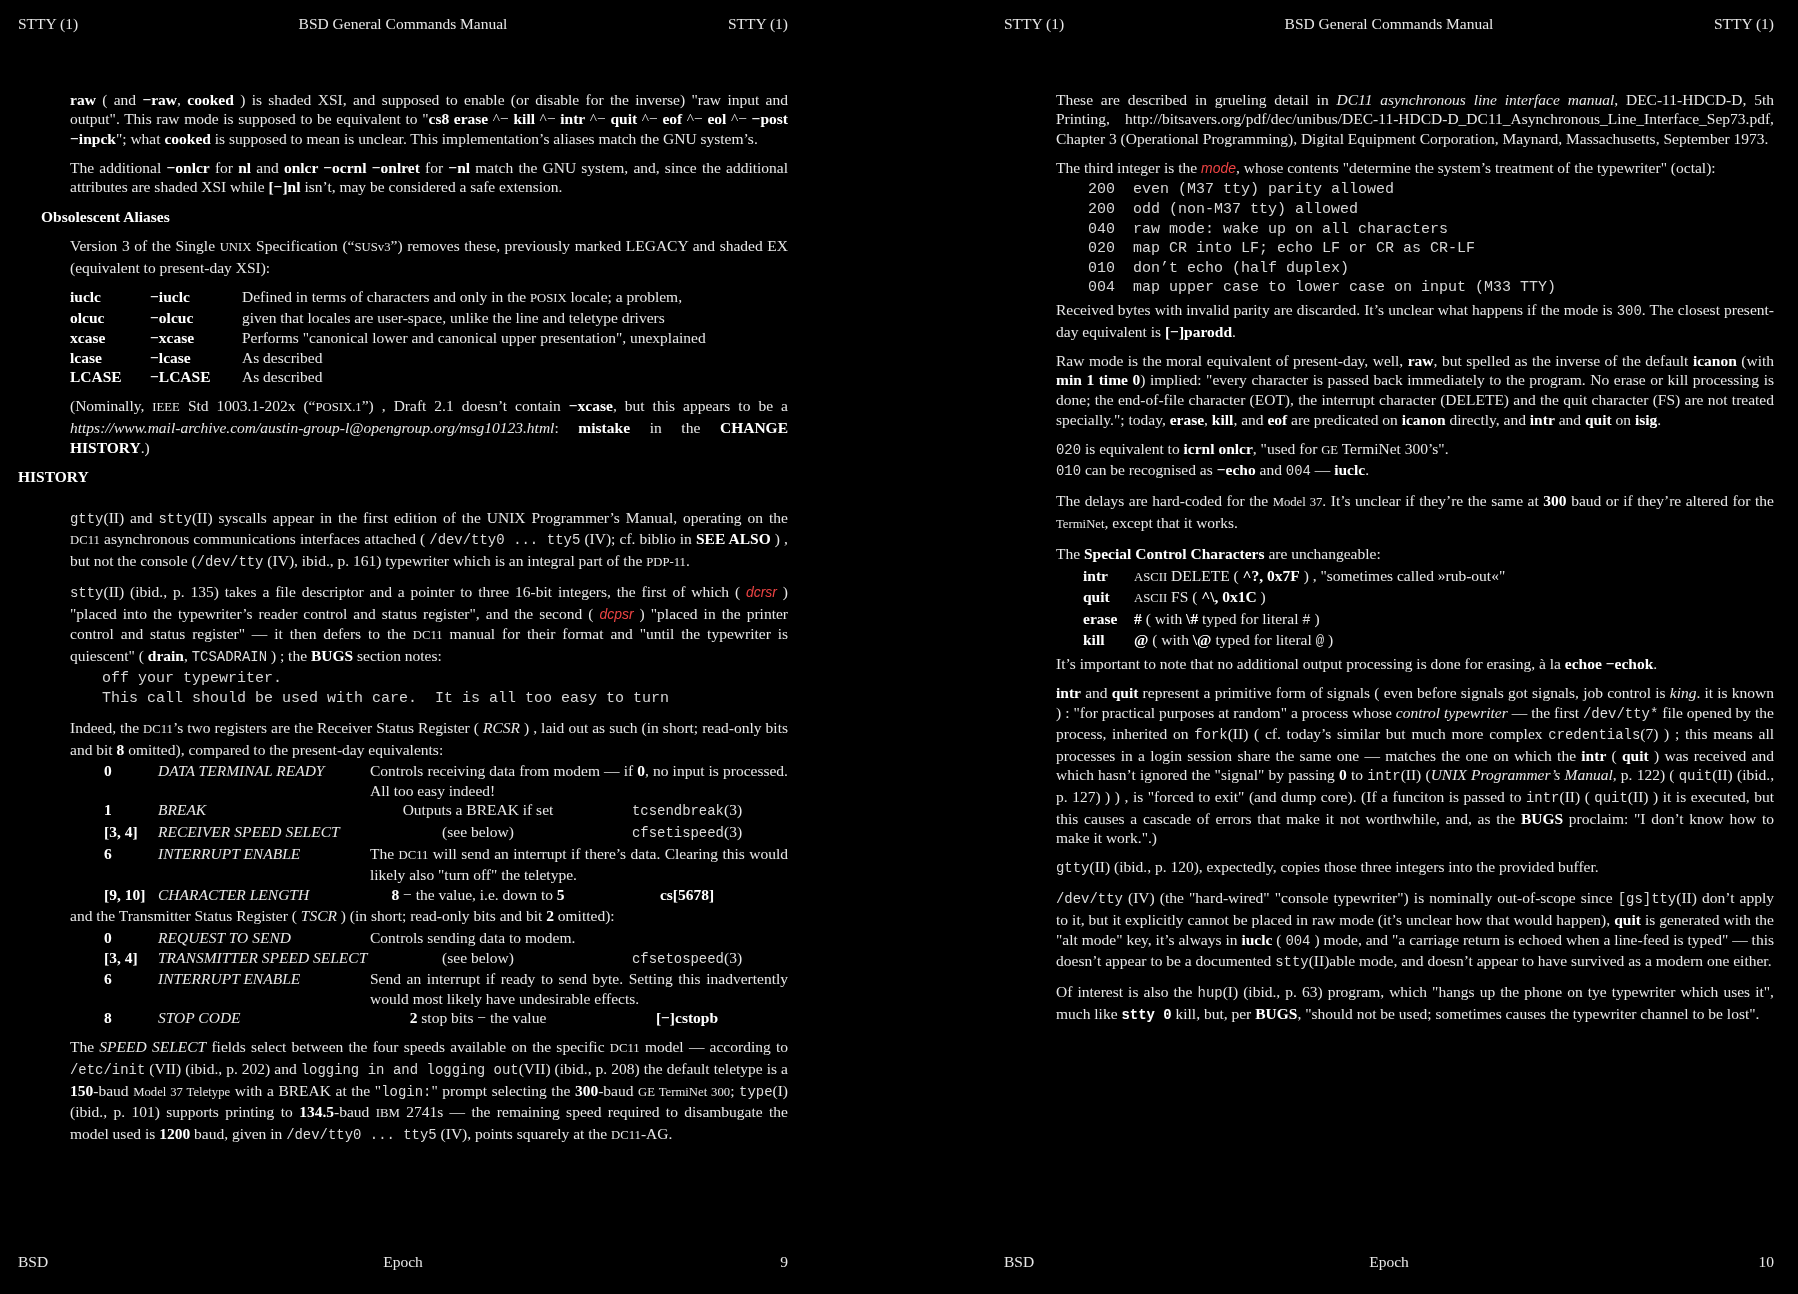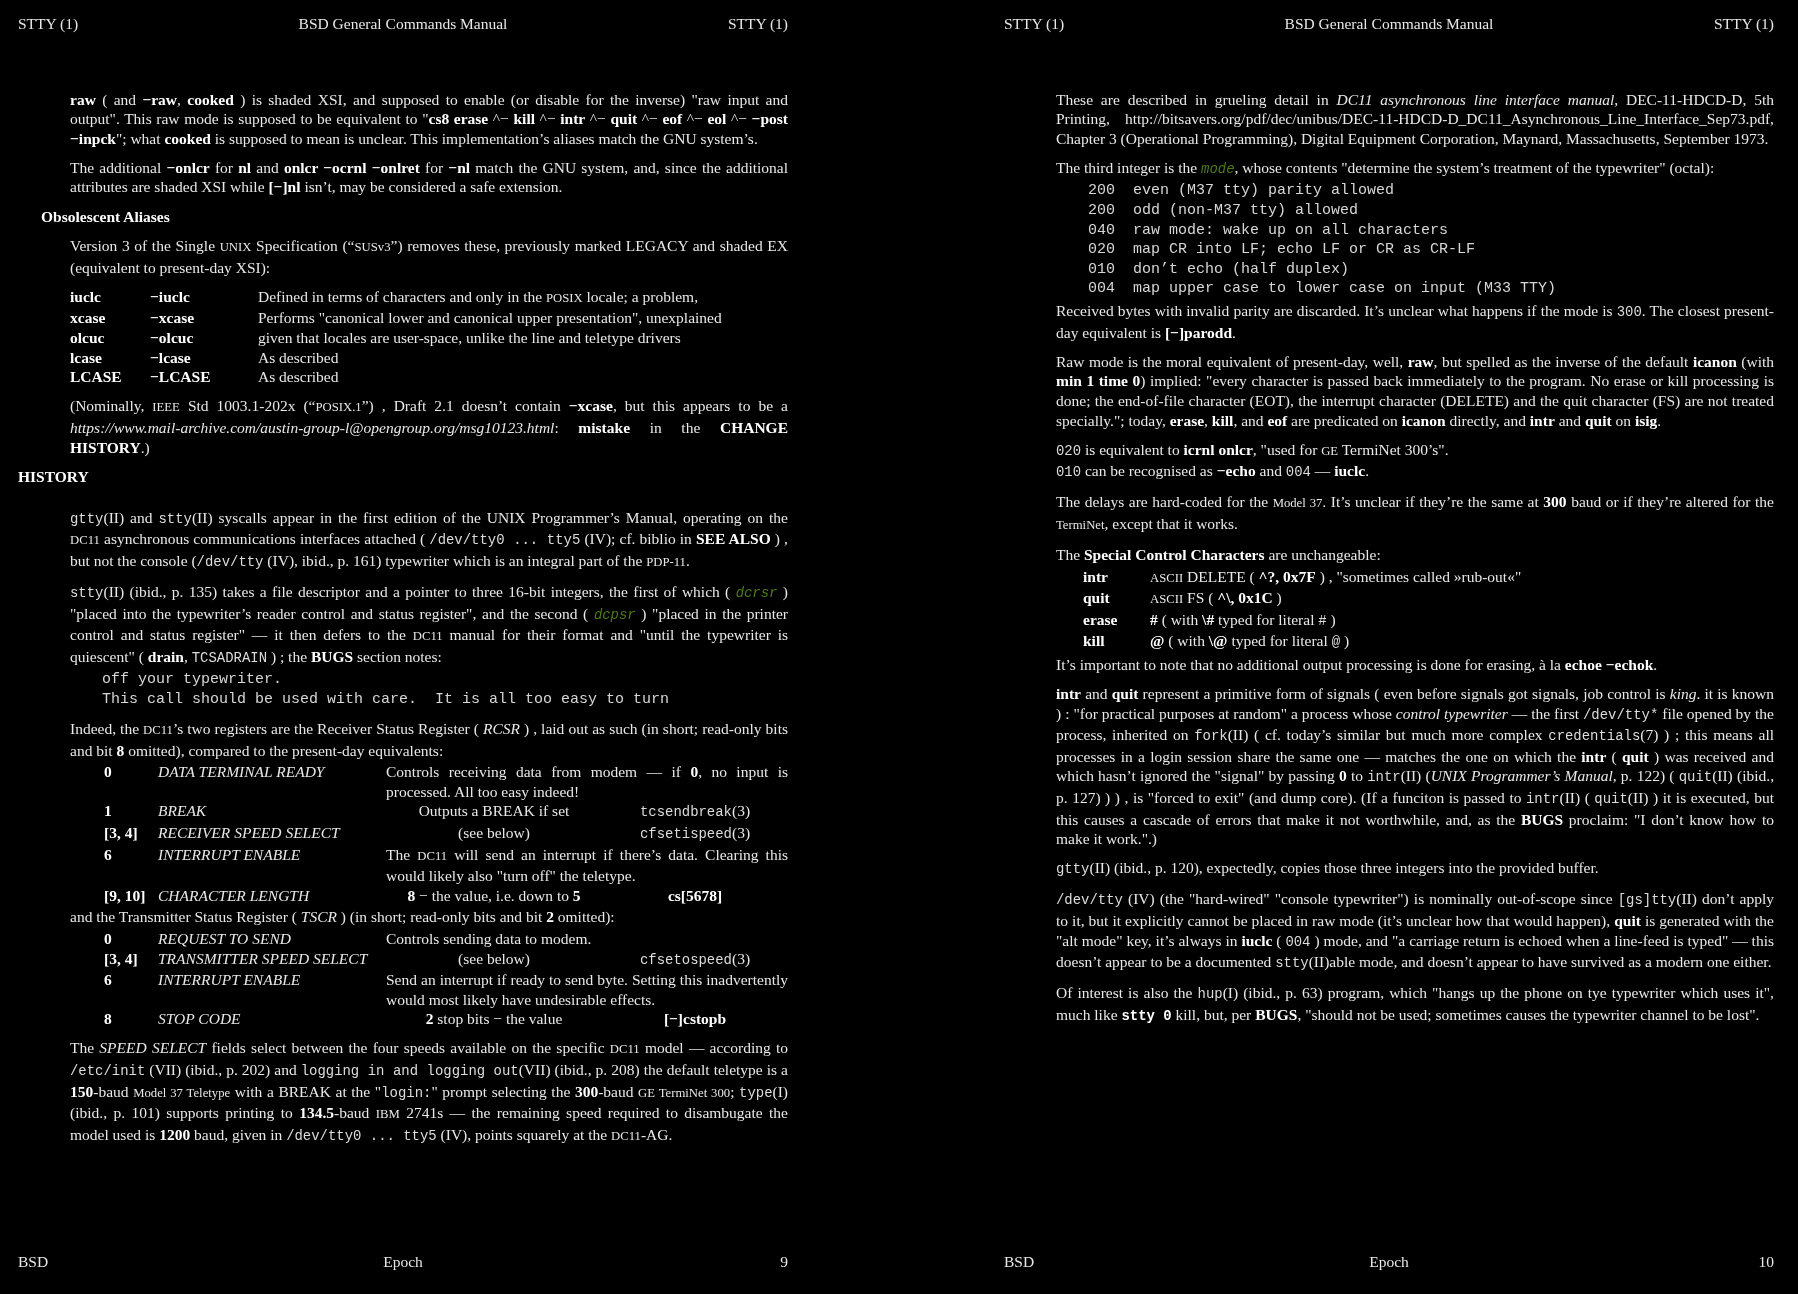--- a/index.html
+++ b/index.html
@@ -40,27 +40,27 @@
 
   .tbl { margin: 2px 0; }
   .trow { display: grid; }
   .aliases { margin-left: 52px; }
   .aliases .trow { grid-template-columns: 80px 92px 1fr; }
   .bits { margin-left: 86px; }
   .bits .trow { grid-template-columns: 54px 212px 1fr; }
   .cchars { margin-left: 79px; }
   .cchars .trow { grid-template-columns: 51px 1fr; }
   .tcell { text-align: left; }
-  .tcell:last-child { text-align: justify; margin-left: 16px; }
+  .tcell:last-child { text-align: justify; }
   .tcell.dwrap { display: grid; grid-template-columns: 216px 1fr; text-align: center; }
 
   .r-b  { font-weight: bold; color: #fff; }
   .r-i  { font-style: italic; }
   .r-m  { font-family: "Liberation Mono", "DejaVu Sans Mono", monospace; font-size: 0.9em; color: #dcdcdc; }
-  .r-mi { font-family: Liberation Mono, monospace; font-size: 0.9em; font-style: italic; color: #4d7c0f; }
+  .r-mi { font-family: Liberation Sans, sans-serif; font-size: 0.9em; font-style: italic; color: #ef4444; }
   .r-mb { font-family: "Liberation Mono", "DejaVu Sans Mono", monospace; font-size: 0.9em; font-weight: bold; color: #fff; }
   .r-sc { font-size: 0.82em; }
 </style>
 </head>
 <body>
 
 <div class="viewer">
 
   <div class="page page-left">
     <div class="phead">
@@ -73,28 +73,28 @@
         <div class="para"><span>The additional </span><span class="r-b">−onlcr</span><span> for </span><span class="r-b">nl</span><span> and </span><span class="r-b">onlcr −ocrnl −onlret</span><span> for </span><span class="r-b">−nl</span><span> match the GNU system, and, since the additional attributes are shaded XSI while </span><span class="r-b">[−]nl</span><span> isn’t, may be considered a safe extension.</span></div>
         <div class="h2">Obsolescent Aliases</div>
         <div class="para"><span>Version 3 of the Single </span><span class="r-sc">UNIX</span><span> Specification (“</span><span class="r-sc">SUSv3</span><span>”) removes these, previously marked LEGACY and shaded EX (equivalent to present-day XSI):</span></div>
         <div class="tbl aliases">
           <div class="trow">
             <div class="tcell c0"><span class="r-b">iuclc</span></div>
             <div class="tcell c1"><span class="r-b">−iuclc</span></div>
             <div class="tcell c2"><span>Defined in terms of characters and only in the </span><span class="r-sc">POSIX</span><span> locale; a problem,</span></div>
           </div>
           <div class="trow">
+            <div class="tcell c0"><span class="r-b">olcuc</span></div>
+            <div class="tcell c1"><span class="r-b">−olcuc</span></div>
+            <div class="tcell c2"><span>given that locales are user-space, unlike the line and teletype drivers</span></div>
+          </div>
+          <div class="trow">
             <div class="tcell c0"><span class="r-b">xcase</span></div>
             <div class="tcell c1"><span class="r-b">−xcase</span></div>
             <div class="tcell c2"><span>Performs "canonical lower and canonical upper presentation", unexplained</span></div>
-          </div>
-          <div class="trow">
-            <div class="tcell c0"><span class="r-b">olcuc</span></div>
-            <div class="tcell c1"><span class="r-b">−olcuc</span></div>
-            <div class="tcell c2"><span>given that locales are user-space, unlike the line and teletype drivers</span></div>
           </div>
           <div class="trow">
             <div class="tcell c0"><span class="r-b">lcase</span></div>
             <div class="tcell c1"><span class="r-b">−lcase</span></div>
             <div class="tcell c2"><span>As described</span></div>
           </div>
           <div class="trow">
             <div class="tcell c0"><span class="r-b">LCASE</span></div>
             <div class="tcell c1"><span class="r-b">−LCASE</span></div>
             <div class="tcell c2"><span>As described</span></div>

